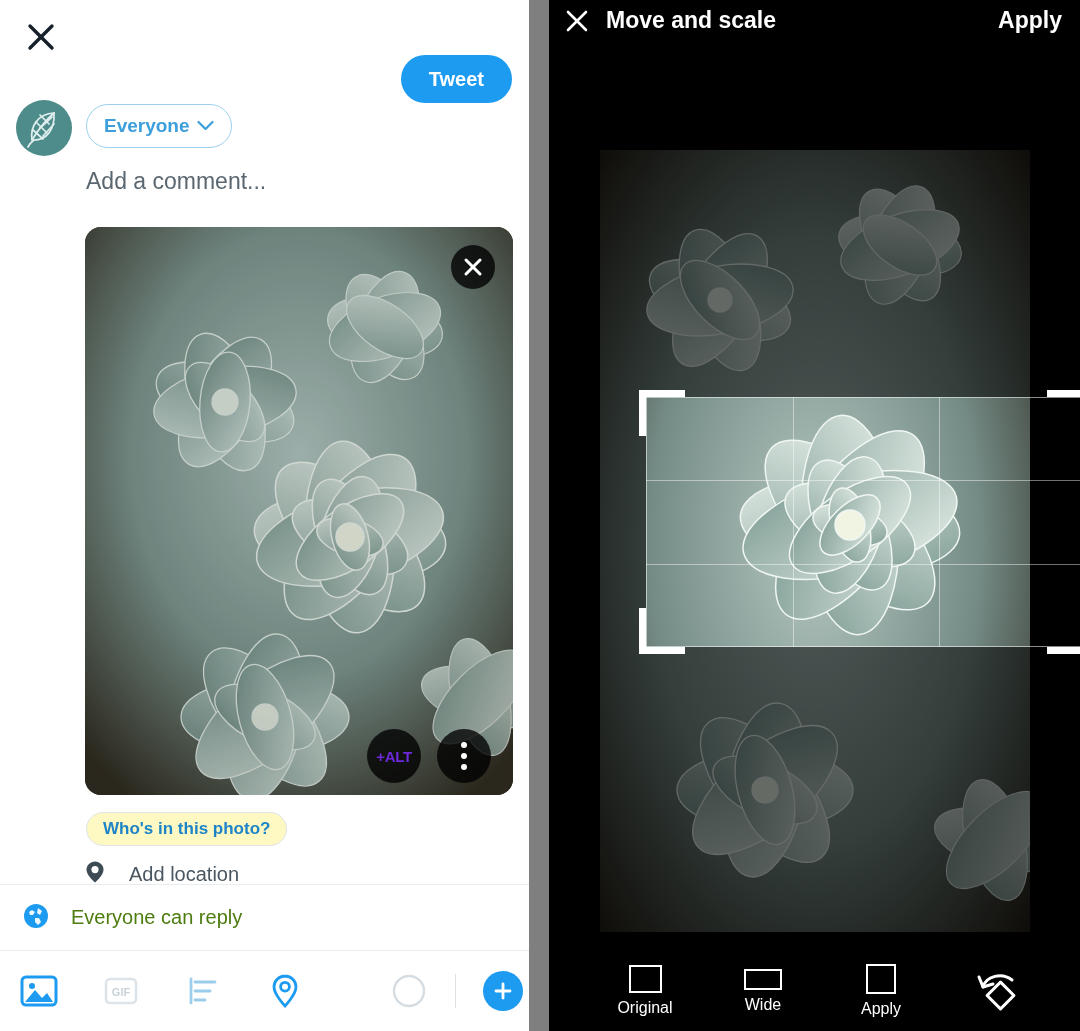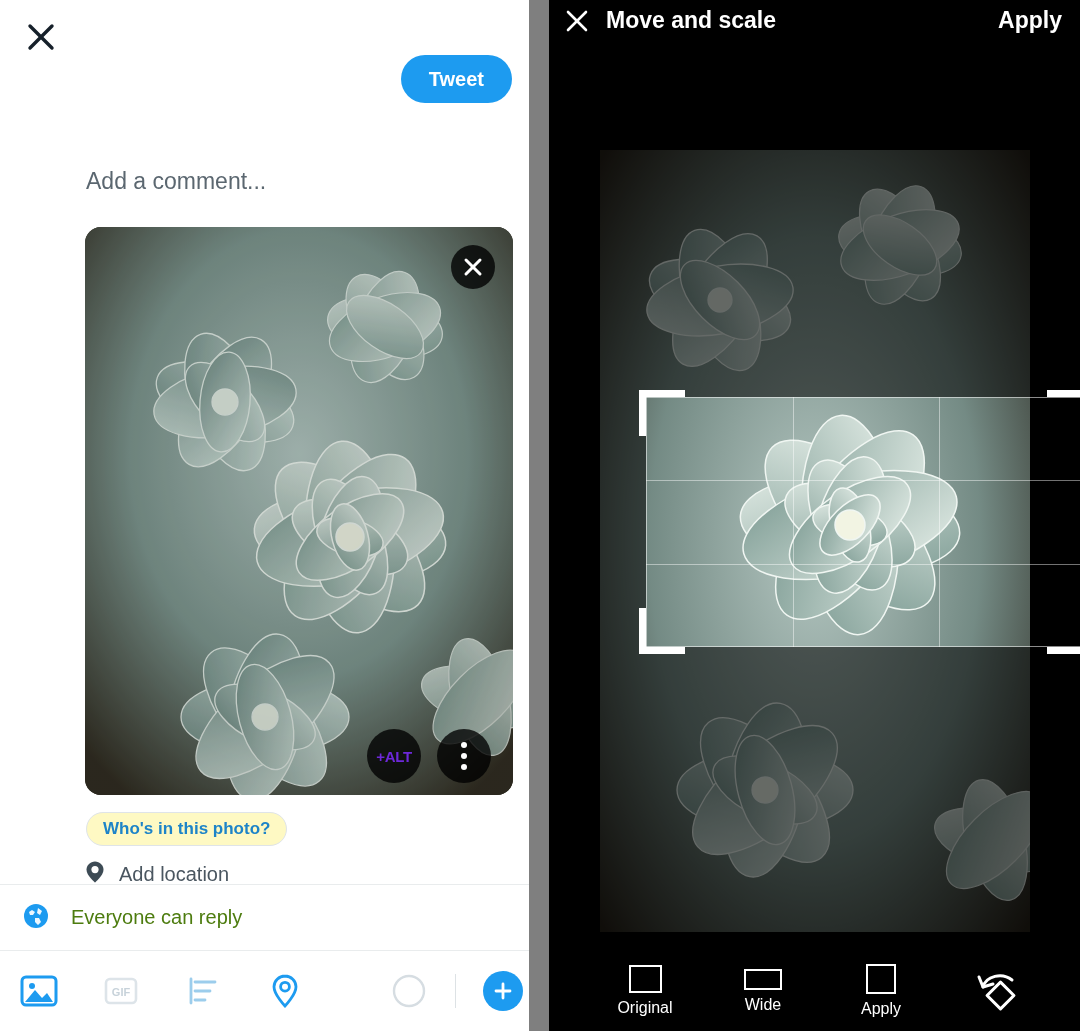--- a/index.html
+++ b/index.html
@@ -105,21 +105,21 @@
     height: 34px; padding: 0 16px;
     border: 1.3px solid #dfe4e8; border-radius: 17px;
     background: #fef9c3;
     display: flex; align-items: center;
     color: #1d84c8; font-size: 17px; font-weight: bold;
     font-family: "Liberation Sans", sans-serif;
     cursor: pointer;
   }
   .add-location-row {
     position: absolute; left: 85px; top: 860px;
-    display: flex; align-items: center; gap: 14px; cursor: pointer;
+    display: flex; align-items: center; gap: 24px; cursor: pointer;
   }
   .add-location-row .label {
     font-size: 20px; color: #4a5660;
     font-family: "Liberation Sans", sans-serif;
   }
 
   .hr { position: absolute; left: 0; width: 529px; height: 1px; background: #e9eced; }
   .hr1 { top: 884px; }
   .hr2 { top: 950px; }
 
@@ -238,20 +238,40 @@
     <div class="compose-header">
       <div class="close-x">
         <svg width="32" height="32" viewBox="0 0 32 32">
           <line x1="5" y1="5" x2="27" y2="27" stroke="#16202a" stroke-width="3.4" stroke-linecap="round"></line>
           <line x1="27" y1="5" x2="5" y2="27" stroke="#16202a" stroke-width="3.4" stroke-linecap="round"></line>
         </svg>
       </div>
       <button class="tweet-btn">Tweet</button>
     </div>
 
+    <div class="identity-row">
+      <div class="avatar">
+        <svg width="56" height="56" viewBox="0 0 56 56">
+          <g stroke="#dfeeee" stroke-width="1.7" fill="none" stroke-linecap="round">
+            <path d="M16 40 C14 26 22 14 38 13 C39 29 31 41 16 40 Z"></path>
+            <path d="M38 13 C30 20 22 30 16 40"></path>
+            <path d="M24 15 L33 24 M20 22 L31 33 M17 30 L27 39 M36 17 L24 28 M38 24 L27 36"></path>
+            <path d="M17 41 C14 43 13 45 12 47"></path>
+          </g>
+        </svg>
+      </div>
+      <div class="audience-chip">
+        <span class="label">Everyone</span>
+        <span class="chev">
+          <svg width="17" height="11" viewBox="0 0 17 11">
+            <polyline points="1.5,2 8.5,9 15.5,2" fill="none" stroke="#3c9fdb" stroke-width="2.2" stroke-linecap="round" stroke-linejoin="round"></polyline>
+          </svg>
+        </span>
+      </div>
+    </div>
 
     <div class="comment-placeholder">Add a comment...</div>
 
     <div class="photo-wrap">
       <svg class="photo-img" width="428" height="568" viewBox="0 0 428 568" preserveAspectRatio="xMidYMid slice">
         <defs>
           <radialGradient id="lp" cx="50%" cy="40%" r="72%">
             <stop offset="0%" stop-color="#b9cfcb"></stop>
             <stop offset="55%" stop-color="#7f9a94"></stop>
             <stop offset="100%" stop-color="#2e2a20"></stop>

